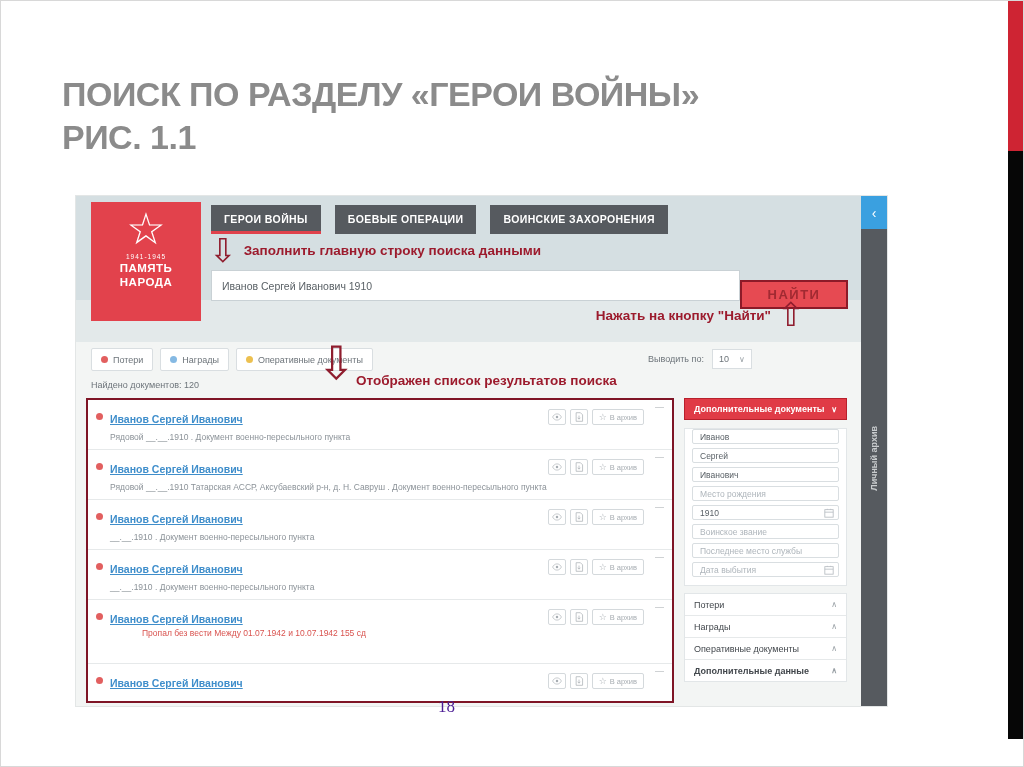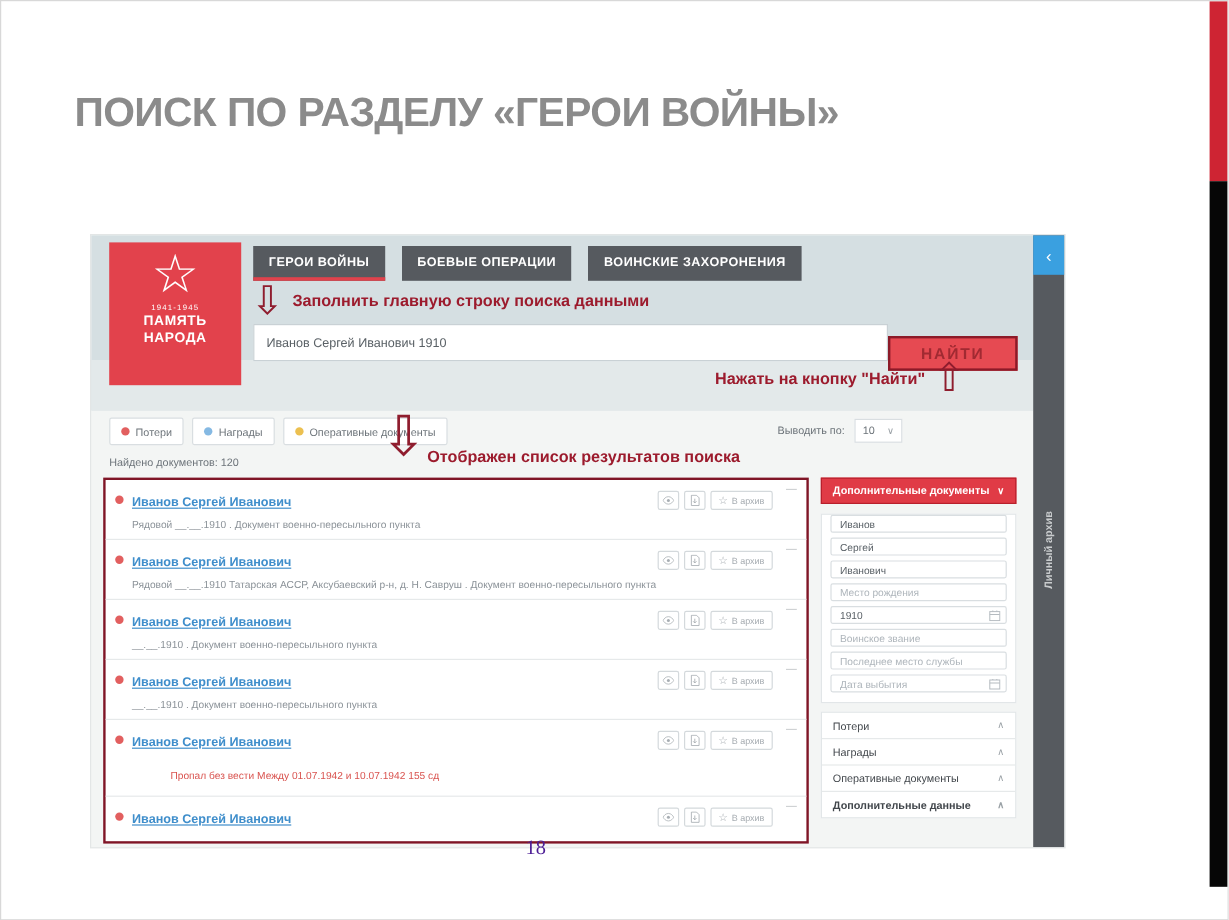--- a/index.html
+++ b/index.html
@@ -61,21 +61,21 @@
   .ann-results-arrow { position:absolute; left:241px; top:144px; font-size:46px; color:#8f1d2e; line-height:1; z-index:2; }
   .ann-results-text  { position:absolute; left:280px; top:177px; font-size:13.5px; font-weight:bold; color:#9c1b2d; z-index:2; }
   
   .list { position:absolute; left:10px; top:202px; width:588px; height:305px; background:#fff;
           border:2px solid #7f1526; box-sizing:border-box; }
   .item { position:relative; border-bottom:1px solid #e6e9ea; padding:9px 10px 0 22px; box-sizing:border-box; }
   .item.h50 { height:50px; } .item.h64 { height:64px; } .item.h37 { height:37px; border-bottom:none; }
   .item-dot  { position:absolute; left:8px; top:13px; width:7px; height:7px; border-radius:50%; background:#e25f5f; }
   .item-name { display:inline-block; color:#3f8ecb; font-size:10.5px; font-weight:bold; text-decoration:underline; }
   .item-detail { font-size:8.5px; color:#8b9298; margin-top:5px; }
-  .item-alert  { font-size:8.5px; color:#d9534f; margin-top:14px;padding-left:32px; }
+  .item-alert  { font-size:8.5px; color:#d9534f; margin-top:1px;padding-left:32px; }
   .item-detail:empty, .item-alert:empty { display:none; }
   .item-icons { position:absolute; right:28px; top:9px; display:flex; gap:4px; align-items:center; color:#a7adb2; }
   .ic-box { width:18px; height:16px; border:1px solid #d4d9dc; border-radius:2px; display:flex;
           align-items:center; justify-content:center; box-sizing:border-box; }
   .ic-box svg { width:10px; height:10px; }
   .archive-box { height:16px; border:1px solid #d4d9dc; border-radius:2px; display:flex;
           align-items:center; gap:3px; padding:0 6px; font-size:7.5px; box-sizing:border-box; }
   .archive-star { font-size:9px; line-height:1; }
   .item-dash { position:absolute; right:8px; top:2px; color:#b5babd; font-size:9px; }
   
@@ -98,20 +98,21 @@
 </style>
 </head>
 <body>
 
 <div class="slide">
   <div class="bar-red"></div>
   <div class="bar-black"></div>
 
   <div class="slide-title">
     <div>ПОИСК ПО РАЗДЕЛУ «ГЕРОИ ВОЙНЫ»</div>
+    <div>РИС. 1.1</div>
   </div>
 
   <div class="shot">
     <div class="band"></div>
     <div class="band-lower"></div>
 
     <div class="logo">
       <span class="logo-star">☆</span>
       <span class="logo-years">1941-1945</span>
       <span class="logo-name">ПАМЯТЬ</span>

